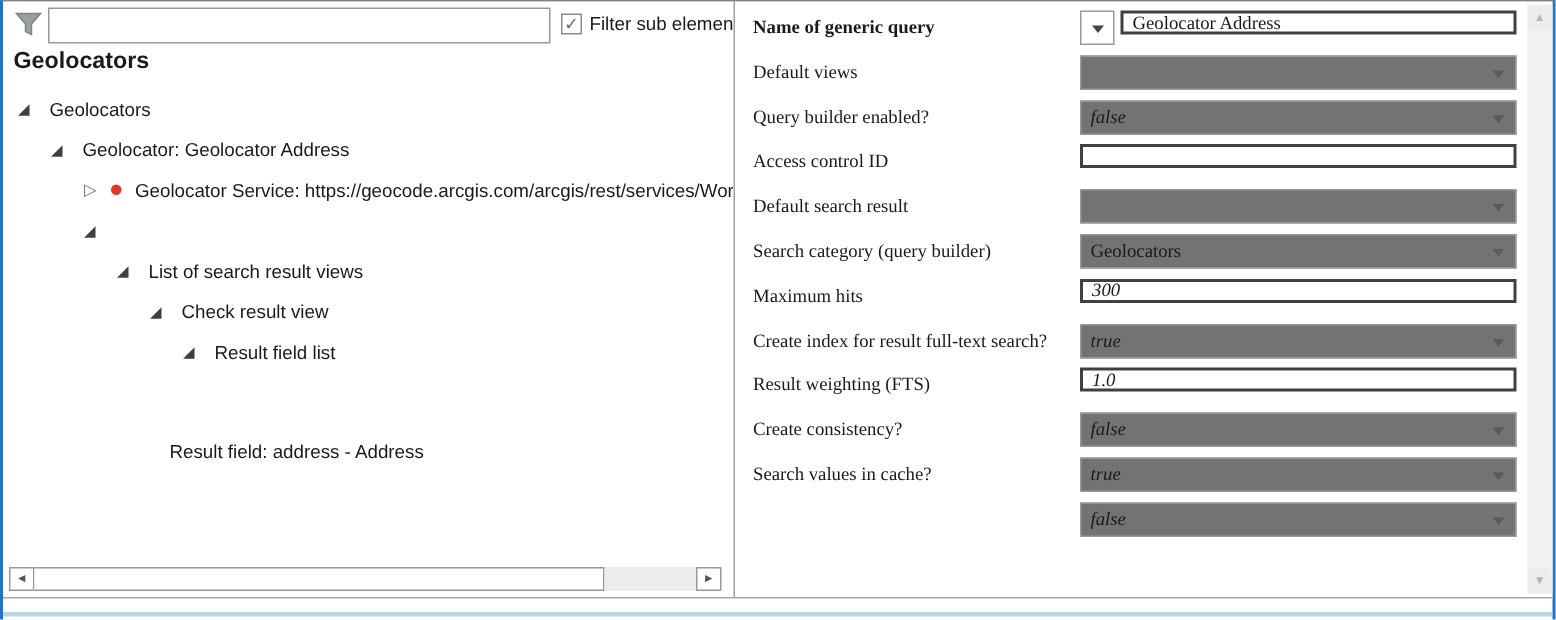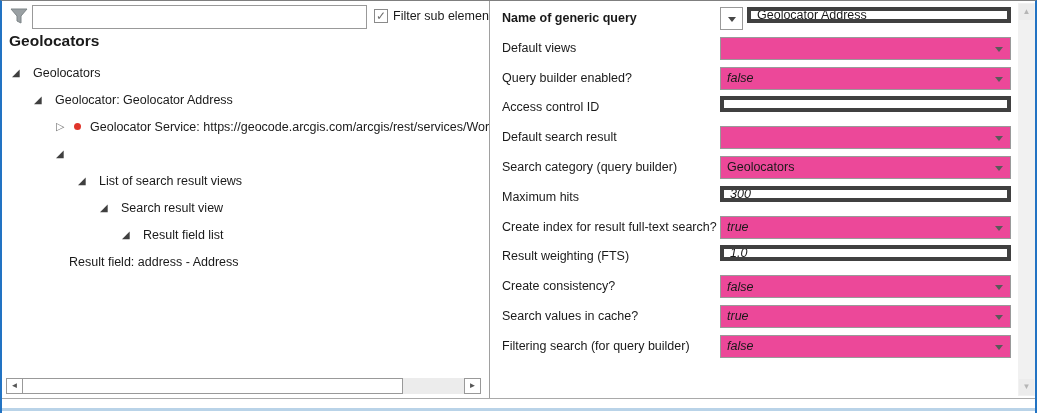--- a/index.html
+++ b/index.html
@@ -50,28 +50,28 @@
   
   .h-scrollbar { position:absolute; left:4px; right:8px; bottom:4px; height:16px; display:flex; }
   .h-btn { width:17px; height:16px; border:1px solid #999; background:#fff; color:#555;
     font-size:8px; line-height:14px; text-align:center; flex:0 0 17px; }
   .h-thumb { width:380px; height:16px; border:1px solid #999; border-left:none; background:#fff; flex:0 0 380px; }
   .h-track { flex:1; background:#ececec; }
   .h-btn.right { border:1px solid #999; }
 
   
   #right-panel { position:absolute; left:488px; top:0; right:17px; bottom:0; overflow:hidden; padding-top:4px; }
-  .prop-row { height:29.8px; position:relative; }
+  .prop-row { height:29.8px; position:relative;font-family:Liberation Serif, serif; }
   .prop-label { position:absolute; left:12px; top:6px; white-space:nowrap; }
   .prop-label.bold { font-weight:bold; }
   .ctrl { position:absolute; left:230px; top:2px; width:291px; height:23px; }
-  .tbox { width:100%; height:16px; border:4px solid #404040; font:inherit; padding:0 6px;
+  .tbox { width:100%; height:16px; border:2px solid #404040; font:inherit; padding:0 6px;
     outline:none; color:#1a1a1a; background:#fff; }
   .tbox.italic { font-style:italic; }
-  .combo { width:100%; height:23px; border:1px solid #999; background:#ec4899; position:relative;
+  .combo { width:100%; height:23px; border:1px solid #999; background:#737373; position:relative;
     display:flex; align-items:center; padding:0 20px 0 6px; }
   .combo .val { overflow:hidden; white-space:nowrap; }
   .combo .val.italic { font-style:italic; }
   .arrow-down { position:absolute; right:7px; top:9px; width:0; height:0;
     border-left:4px solid transparent; border-right:4px solid transparent; border-top:5px solid #5a5a5a; }
   .combo-text { display:flex; gap:4px; }
   .drop-btn { width:23px; height:23px; border:1px solid #999; background:#fff; position:relative; flex:0 0 23px; }
   .drop-btn .arrow-down { right:6px; top:9px; border-top-color:#474747; }
   .combo-text .tbox { flex:1; }
 
@@ -114,27 +114,27 @@
         </div>
         <div class="tree-row" style="padding-left: 54px;">
           <span class="tw glyph-exp">◢</span>
         </div>
         <div class="tree-row" style="padding-left: 76px;">
           <span class="tw glyph-exp">◢</span>
           <span class="tree-label">List of search result views</span>
         </div>
         <div class="tree-row" style="padding-left: 98px;">
           <span class="tw glyph-exp">◢</span>
-          <span class="tree-label">Search result view</span>
+          <span class="tree-label">Check result view</span>
         </div>
         <div class="tree-row" style="padding-left: 120px;">
           <span class="tw glyph-exp">◢</span>
           <span class="tree-label">Result field list</span>
         </div>
-        <div class="tree-row" style="padding-left: 64px;">
+        <div class="tree-row" style="padding-left: 108px; margin-top: 39px;">
           <span class="tree-label">Result field: address - Address</span>
         </div>
       </div>
 
     <div class="h-scrollbar">
       <div class="h-btn">◄</div>
       <div class="h-thumb"></div>
       <div class="h-track"></div>
       <div class="h-btn right">►</div>
     </div>
@@ -222,21 +222,20 @@
         <div class="prop-row">
           <div class="prop-label">Search values in cache?</div>
           <div class="ctrl">
             <div class="combo">
               <span class="val italic">true</span>
               <div class="arrow-down"></div>
             </div>
           </div>
         </div>
         <div class="prop-row">
-          <div class="prop-label">Filtering search (for query builder)</div>
           <div class="ctrl">
             <div class="combo">
               <span class="val italic">false</span>
               <div class="arrow-down"></div>
             </div>
           </div>
         </div>
       </div>
   </div>
 

